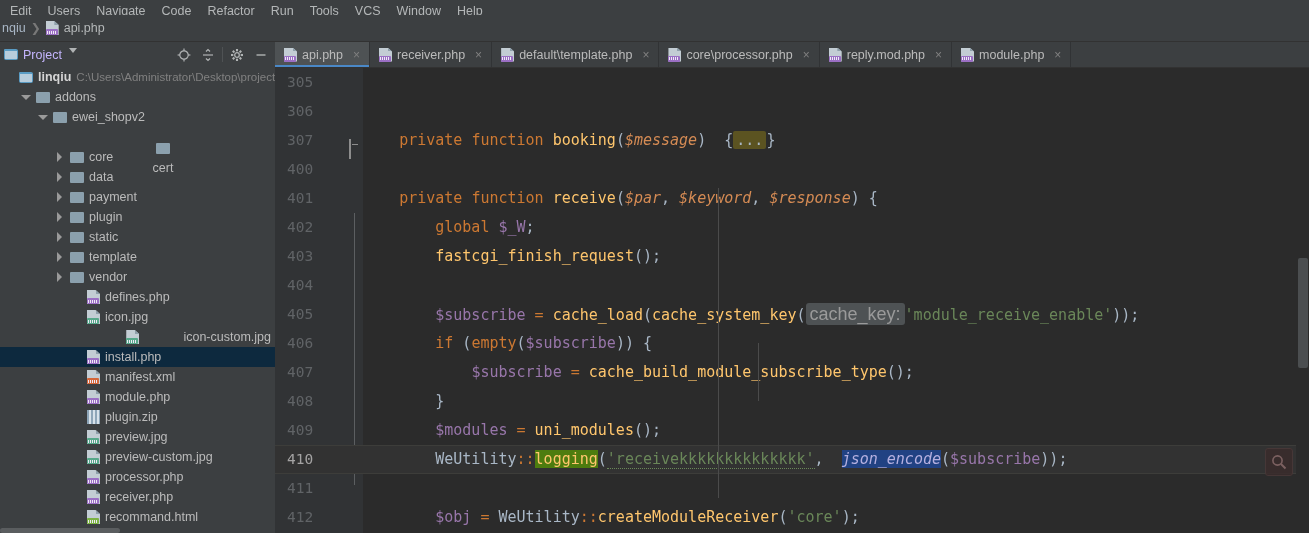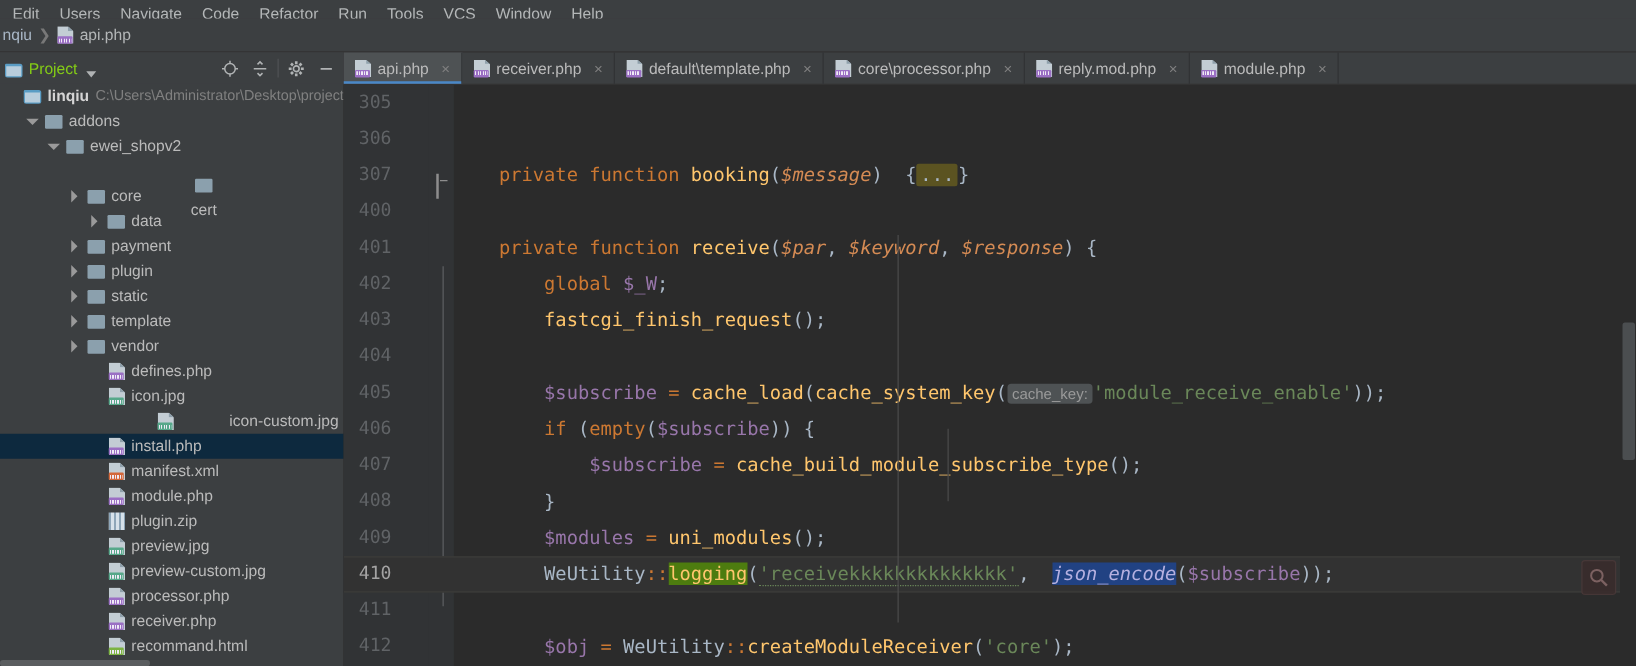--- a/index.html
+++ b/index.html
@@ -72,22 +72,22 @@
   
   .sidebar {
     position: absolute; top: 42px; left: 0; width: 275px; height: 491px;
     background: #3c3f41;
   }
   .sb-header {
     height: 25px; display: flex; align-items: center;
     padding: 0 2px 0 4px; background: #3c3f41;
   }
   .sb-title {
-    display: flex; align-items: flex-end; gap: 5px;
-    color: #84cc16; font-size: 12.5px; white-space: nowrap;
+    display: flex; align-items: flex-start; gap: 5px;
+    color: #c4b5fd; font-size: 12.5px; white-space: nowrap;
   }
   .folder-ico {
     width: 14px; height: 12px; position: relative; flex: 0 0 14px;
   }
   .folder-ico::before {
     content: ""; position: absolute; left: 0; top: 1px; width: 14px; height: 11px;
     background: #5a9cc4; border-radius: 1px 2px 2px 2px;
   }
   .folder-ico::after {
     content: ""; position: absolute; left: 1px; top: 3px; width: 12px; height: 8px;
@@ -196,21 +196,21 @@
   .fn { color: #ffc66d; }          
   .var{ color: #9876aa; }          
   .par{ color: #d58b54; font-style: italic; }  
   .str{ color: #6a8759; }          
   .mth{ color: #ffc66d; }
   .fnc{ color: #b5b0e0; }
   .ital { font-style: italic; }
   .underline-w { border-bottom: 1px dotted #6a8759; }
 
   .hint {
-    background: #4e5254; color: #9a9a9a; font-size: 12px;
+    background: #4e5254; color: #9a9a9a; font-size: 18px;
     border-radius: 3px; padding: 1px 4px; font-style: normal;
     font-family: "Liberation Sans", sans-serif;
   }
   .fold-inline {
     background: #5b5321; color: #a9b7c6; border-radius: 2px; padding: 0 3px;
   }
   .sel-tok { background: #4d7c0f; }
   .blue-sel { background: #214283; }
 
   
@@ -369,21 +369,21 @@
         <div class="row" style="padding-left: 55px; flex-direction: column;">
           <span class="twisty"></span>
           <span class="folder-ico plain"></span>
           <span class="nm">cert</span>
         </div>
         <div class="row" style="padding-left: 55px;">
           <span class="twisty closed"></span>
           <span class="folder-ico plain"></span>
           <span class="nm">core</span>
         </div>
-        <div class="row" style="padding-left: 71px;">
+        <div class="row" style="padding-left: 55px;">
           <span class="twisty closed"></span>
           <span class="folder-ico plain"></span>
           <span class="nm">data</span>
         </div>
         <div class="row" style="padding-left: 55px;">
           <span class="twisty closed"></span>
           <span class="folder-ico plain"></span>
           <span class="nm">payment</span>
         </div>
         <div class="row" style="padding-left: 55px;">

